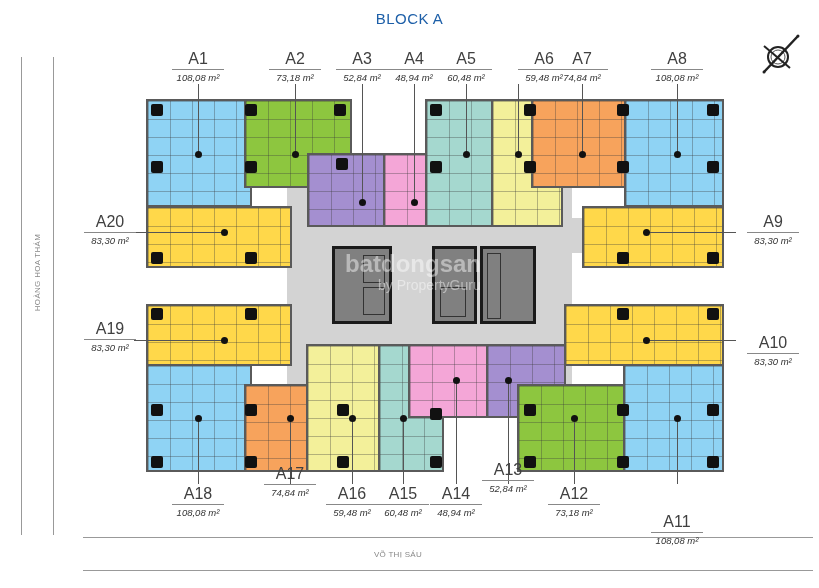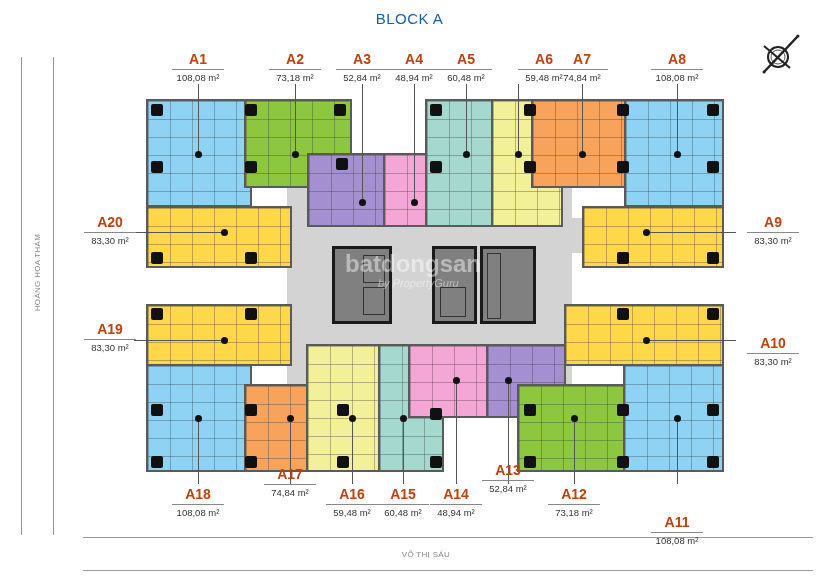--- a/index.html
+++ b/index.html
@@ -1,38 +1,38 @@
 <!DOCTYPE html>
 <html><head>
 <meta charset="utf-8">
 <style>
   html, body { margin:0; padding:0; background:#ffffff; }
   body { width:819px; height:588px; position:relative; overflow:hidden; font-family:"Liberation Sans", sans-serif; }
   .abs { position:absolute; }
   .title { left:0; width:819px; top:10px; text-align:center; color:#1d5fa8; font-size:15px; letter-spacing:0.5px; }
   .label { position:absolute; text-align:center; width:80px; }
-  .label .name { font-weight:bold; font-size:14px; color:#c2410c; line-height:16px; }
+  .label .name { font-weight:normal; font-size:16px; color:#404040; line-height:16px; }
   .label .rule { height:1px; background:#888; margin:2px 14px 2px 14px; }
-  .label .area { font-size:9.5px; color:#333; line-height:11px; }
+  .label .area { font-size:9.5px; color:#333; line-height:11px;font-style:italic; }
   .leader { position:absolute; background:#555; }
   .dot { position:absolute; width:7px; height:7px; border-radius:50%; background:#111; margin:-3px 0 0 -3px; }
   .unit { position:absolute; border:2px solid #5a5a5a; box-sizing:border-box; overflow:hidden; }
   .unit .grid { position:absolute; inset:0;
      background-image:
        linear-gradient(rgba(60,60,60,0.35) 1px, transparent 1px),
        linear-gradient(90deg, rgba(60,60,60,0.35) 1px, transparent 1px);
      background-size: 22px 18px; }
   .col { position:absolute; width:12px; height:12px; background:#111; border-radius:2px; }
   .corridor { position:absolute; background:#d3d3d3; }
   .core { position:absolute; background:#808080; border:3px solid #1a1a1a; box-sizing:border-box; }
   .core .x { position:absolute; border:1px solid #333; }
   .road-line { position:absolute; background:#999; }
   .road-text { position:absolute; font-size:8px; color:#888; letter-spacing:0.3px; }
   .watermark { position:absolute; color:rgba(255,255,255,0.45); font-size:24px; font-weight:bold; }
-  .watermark-sub { position:absolute; color:rgba(255,255,255,0.45); font-size:11px;font-style:italic; }
+  .watermark-sub { position:absolute; color:rgba(255,255,255,0.45); font-size:14px; }
 </style>
 </head>
 <body>
 
 <div class="abs title">BLOCK A</div>
 
 <svg class="abs" style="left:756px;top:30px" width="48" height="48" viewBox="0 0 48 48">
   <circle cx="22" cy="27" r="10" fill="none" stroke="#222" stroke-width="2"></circle>
   <circle cx="22" cy="27" r="7" fill="none" stroke="#555" stroke-width="1"></circle>
   <line x1="8" y1="42" x2="42" y2="6" stroke="#222" stroke-width="2.5"></line>
@@ -40,21 +40,21 @@
   <circle cx="42" cy="6" r="1.5" fill="#222"></circle>
   <circle cx="8" cy="42" r="1.5" fill="#222"></circle>
 </svg>
 
 <div class="road-line" style="left:21px;top:57px;width:1px;height:478px"></div>
 <div class="road-line" style="left:53px;top:57px;width:1px;height:478px"></div>
 <div class="road-text" style="left:-11px;top:268px;width:96px;text-align:center;transform:rotate(-90deg);">HOÀNG HOA THÁM</div>
 
 <div class="road-line" style="left:83px;top:537px;width:730px;height:1px"></div>
 <div class="road-line" style="left:83px;top:570px;width:730px;height:1px"></div>
-<div class="road-text" style="left:370px;top:550px;width:80px;text-align:right">VÕ THỊ SÁU</div>
+<div class="road-text" style="left:358px;top:550px;width:80px;text-align:center">VÕ THỊ SÁU</div>
 
 <div class="corridor" style="left:287px;top:188px;width:285px;height:200px"></div>
 <div class="corridor" style="left:260px;top:218px;width:340px;height:35px"></div>
 <div class="corridor" style="left:260px;top:323px;width:340px;height:34px"></div>
 
 <div class="core" style="left:332px;top:246px;width:60px;height:78px">
   <div class="x" style="left:28px;top:6px;width:20px;height:26px"></div>
   <div class="x" style="left:28px;top:38px;width:20px;height:26px"></div>
 </div>
 <div class="core" style="left:432px;top:246px;width:45px;height:78px">

